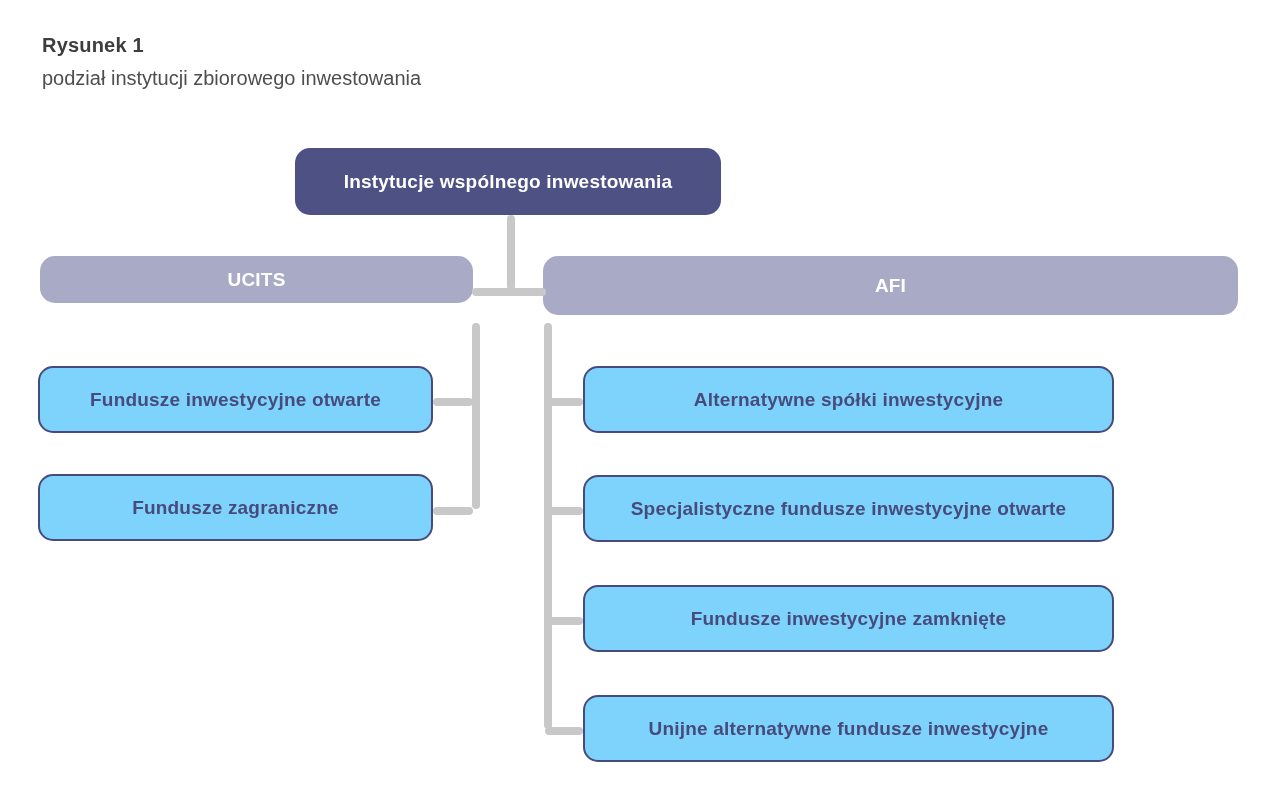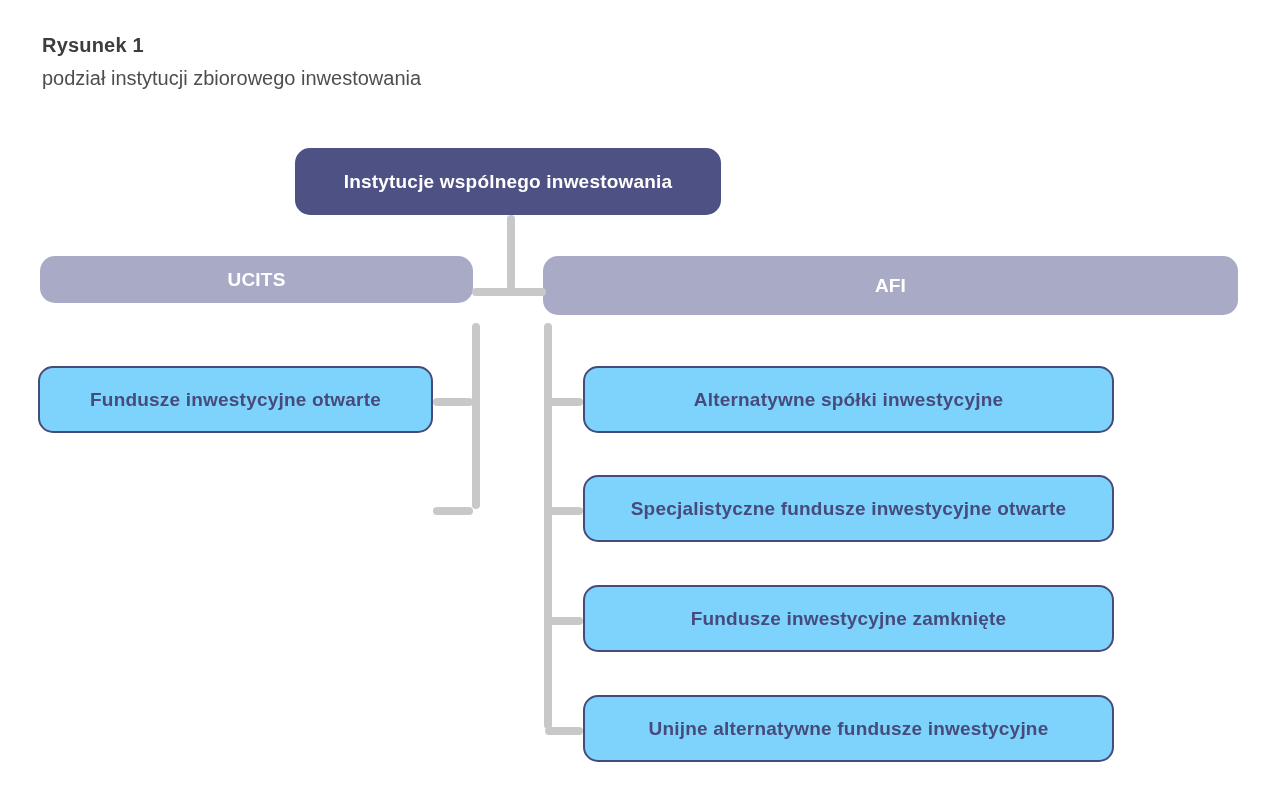--- a/index.html
+++ b/index.html
@@ -86,20 +86,23 @@
   <div class="node node-header hdr-ucits">
     <span>UCITS</span>
   </div>
   <div class="node node-header hdr-afi">
     <span>AFI</span>
   </div>
 
   <div class="node node-leaf leaf-u leaf-u1">
     <span>Fundusze inwestycyjne otwarte</span>
   </div>
+  <div class="node node-leaf leaf-u leaf-u2">
+    <span>Fundusze zagraniczne</span>
+  </div>
 
   <div class="node node-leaf leaf-a leaf-a1">
     <span>Alternatywne spółki inwestycyjne</span>
   </div>
   <div class="node node-leaf leaf-a leaf-a2">
     <span>Specjalistyczne fundusze inwestycyjne otwarte</span>
   </div>
   <div class="node node-leaf leaf-a leaf-a3">
     <span>Fundusze inwestycyjne zamknięte</span>
   </div>

